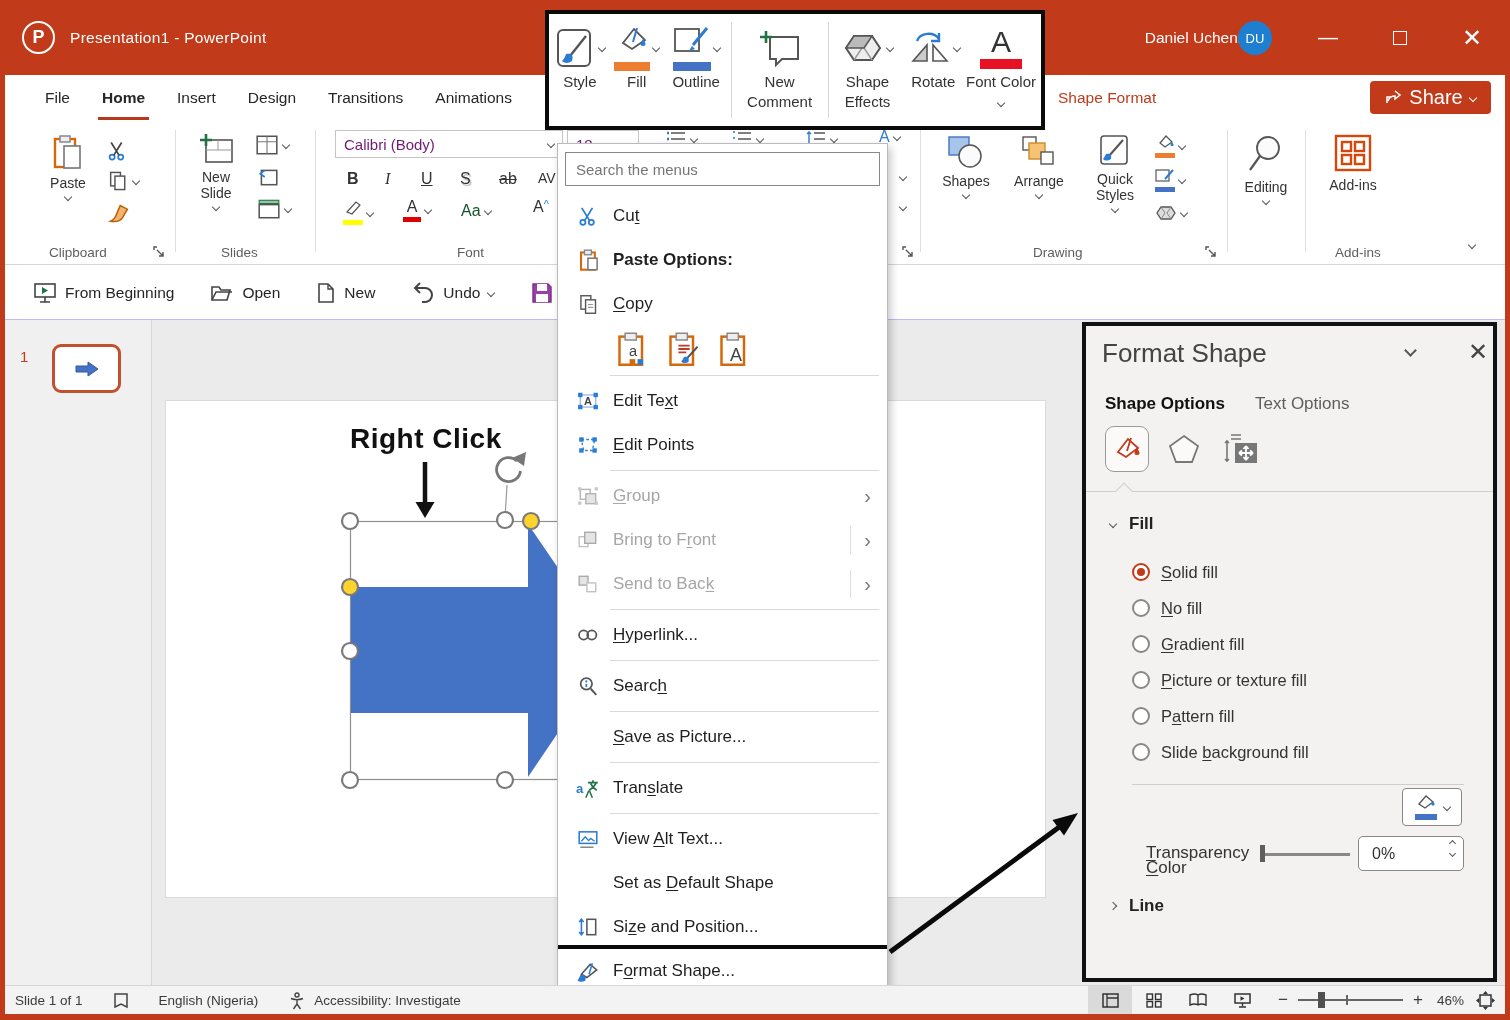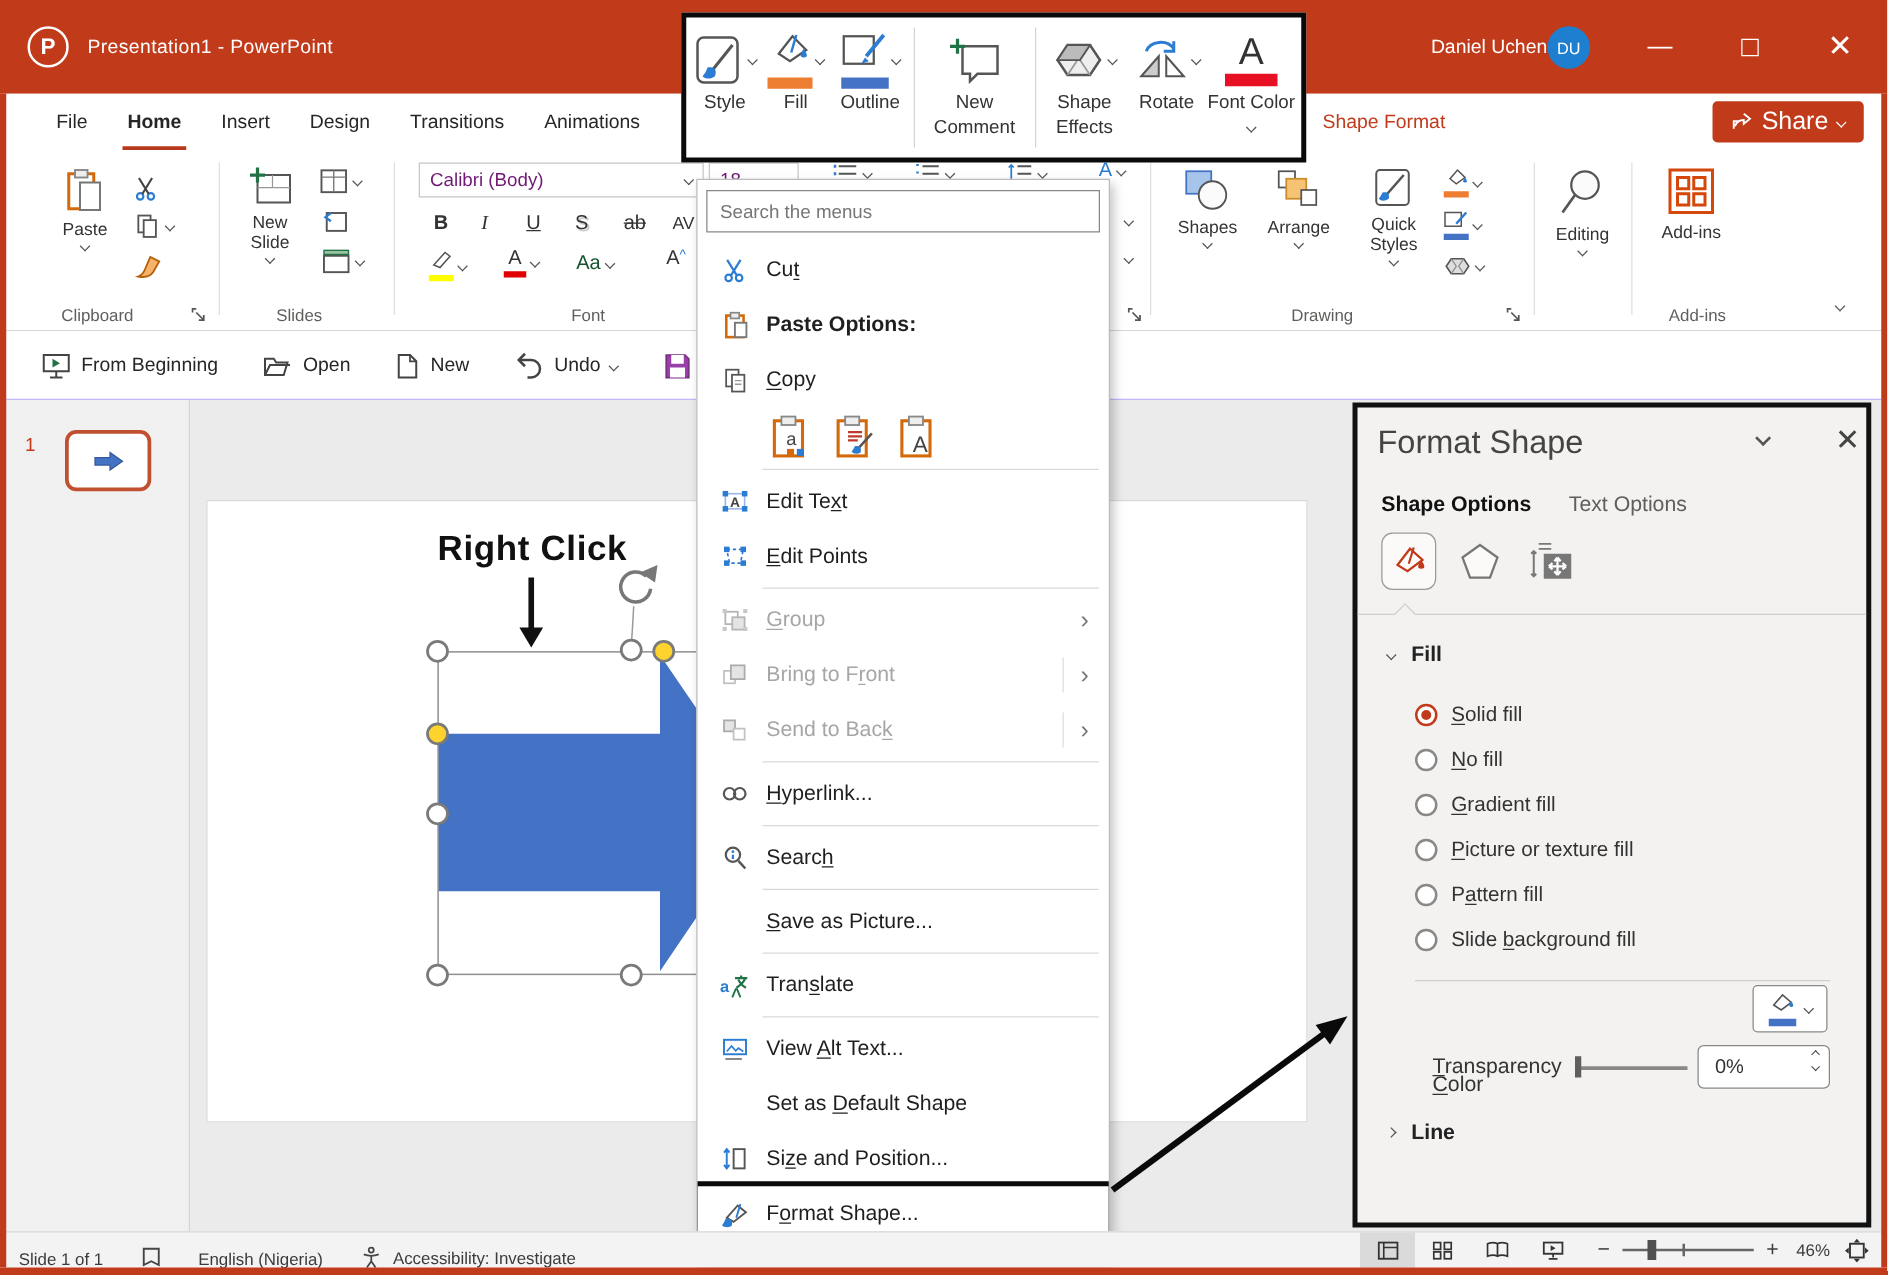--- a/index.html
+++ b/index.html
@@ -120,21 +120,21 @@
   #transp-slider { position:absolute; left:176px; top:527px; width:88px; height:3px; background:#8A8886; }
   #transp-thumb { position:absolute; left:174px; top:519px; width:5px; height:17px; background:#605E5C; }
   #transp-spin { position:absolute; left:272px; top:510px; width:106px; height:35px; background:#fff; border:1px solid #8A8886;
     border-radius:5px; font-size:16px; display:flex; align-items:center; padding-left:13px; }
   .spin-arrows { position:absolute; right:8px; top:4px; display:flex; flex-direction:column; gap:5px; }
   #line-header { position:absolute; left:24px; top:570px; font-size:17px; font-weight:bold; color:#222; display:flex; align-items:center; gap:13px; }
 
   
   #statusbar { left:5px; top:985px; width:1500px; height:29px; background:#F3F3F3; border-top:1px solid #D6D6D6; z-index:45;
     font-size:13.5px; color:#3b3b3b; }
-  #sb-left { position:absolute; left:10px; top:0; height:29px; display:flex; align-items:flex-end; gap:30px; }
+  #sb-left { position:absolute; left:10px; top:0; height:29px; display:flex; align-items:center; gap:30px; }
   #sb-right { position:absolute; right:10px; top:0; height:28px; display:flex; align-items:center; }
   .sb-viewbtn { width:44px; height:28px; display:flex; align-items:center; justify-content:center; }
   .sb-viewbtn.sel { background:#DADADA; }
   #zoom-track { width:105px; height:2px; background:#666; margin:0 10px; position:relative; }
   #zoom-thumb { position:absolute; left:20px; top:-7px; width:7px; height:16px; background:#505050; }
   #zoom-tick { position:absolute; left:48px; top:-4px; width:1.5px; height:10px; background:#666; }
   #zoom-pct { margin:0 12px 0 14px; }
   .accessibility-bold { font-weight:normal; }
 
   

